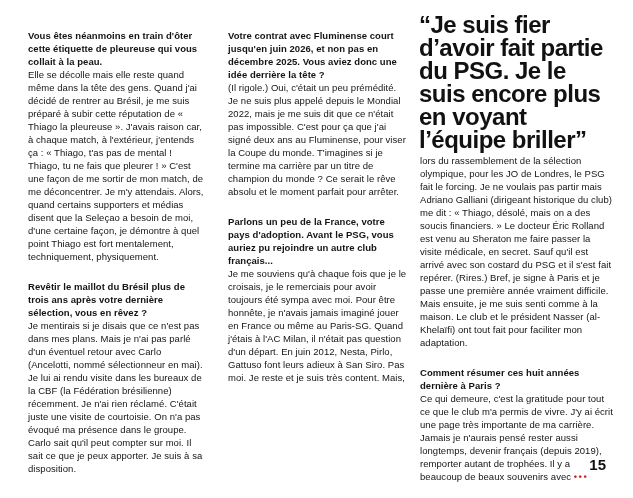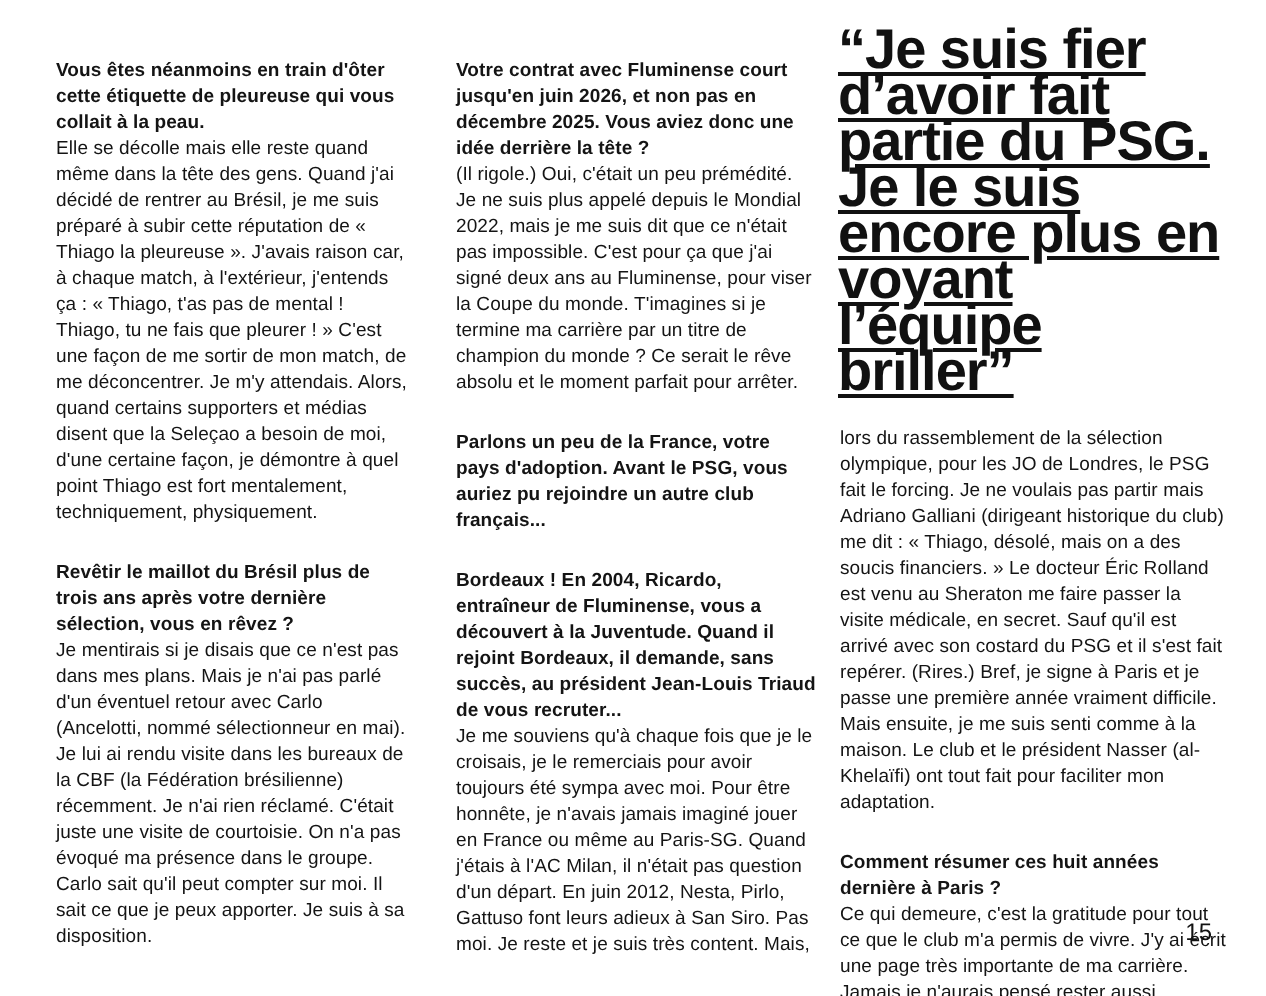--- a/index.html
+++ b/index.html
@@ -33,59 +33,57 @@
     letter-spacing: 0.05px;
     hyphens: auto;
     -webkit-hyphens: auto;
   }
   p.question {
     font-weight: 700;
     margin-top: 17px;
   }
   p:first-child { margin-top: 12px; }
   .pullquote {
-    margin: 0 0 16px -1px;
-    font-size: 28px;
+    margin: 0 0 3px -1px;
+    font-size: 24px;
     line-height: 23px;
     font-weight: 700;
     letter-spacing: -0.5px;
     color: #111111;
-    text-decoration: underline;
   }
   .it { }
   .dots {
     color: #d6212b;
     font-weight: 700;
     letter-spacing: 1.5px;
     font-size: 9.5px;
   }
   .page-number {
     position: absolute;
     right: 27px;
     bottom: 25px;
-    font-size: 12px;
-    font-weight: 400;
+    font-size: 15px;
+    font-weight: 700;
     color: #111111;
   }
 </style>
 </head>
 <body>
 
 <div class="page">
   <div class="col" id="col1">
       <p class="question"><span>Vous êtes néanmoins en train d'ôter cette étiquette de pleureuse qui vous collait à la peau.</span></p>
       <p class="answer"><span>Elle se décolle mais elle reste quand même dans la tête des gens. Quand j'ai décidé de rentrer au Brésil, je me suis préparé à subir cette réputation de « Thiago la pleureuse ». J'avais raison car, à chaque match, à l'extérieur, j'entends ça : « Thiago, t'as pas de mental ! Thiago, tu ne fais que pleurer ! » C'est une façon de me sortir de mon match, de me déconcentrer. Je m'y attendais. Alors, quand certains supporters et médias disent que la Seleçao a besoin de moi, d'une certaine façon, je démontre à quel point Thiago est fort mentalement, techniquement, physiquement.</span></p>
       <p class="question"><span>Revêtir le maillot du Brésil plus de trois ans après votre dernière sélection, vous en rêvez ?</span></p>
       <p class="answer"><span>Je mentirais si je disais que ce n'est pas dans mes plans. Mais je n'ai pas parlé d'un éventuel retour avec Carlo </span><span class="it">(Ancelotti, nommé sélectionneur en mai)</span><span>. Je lui ai rendu visite dans les bureaux de la CBF </span><span class="it">(la Fédération brésilienne)</span><span> récemment. Je n'ai rien réclamé. C'était juste une visite de courtoisie. On n'a pas évoqué ma présence dans le groupe. Carlo sait qu'il peut compter sur moi. Il sait ce que je peux apporter. Je suis à sa disposition.</span></p>
     </div>
   <div class="col" id="col2">
       <p class="question"><span>Votre contrat avec Fluminense court jusqu'en juin 2026, et non pas en décembre 2025. Vous aviez donc une idée derrière la tête ?</span></p>
       <p class="answer"><span class="it">(Il rigole.)</span><span> Oui, c'était un peu prémédité. Je ne suis plus appelé depuis le Mondial 2022, mais je me suis dit que ce n'était pas impossible. C'est pour ça que j'ai signé deux ans au Fluminense, pour viser la Coupe du monde. T'imagines si je termine ma carrière par un titre de champion du monde ? Ce serait le rêve absolu et le moment parfait pour arrêter.</span></p>
       <p class="question"><span>Parlons un peu de la France, votre pays d'adoption. Avant le PSG, vous auriez pu rejoindre un autre club français...</span></p>
-      <p class="question"><span>Bordeaux ! En 2004, Ricardo, entraîneur de Fluminense, vous a découvert à la Juventude. Quand il rejoint Bordeaux, il demande, sans succès, au président Jean-Louis Triaud de vous recruter...</span></p>
       <p class="answer"><span>Je me souviens qu'à chaque fois que je le croisais, je le remerciais pour avoir toujours été sympa avec moi. Pour être honnête, je n'avais jamais imaginé jouer en France ou même au Paris-SG. Quand j'étais à l'AC Milan, il n'était pas question d'un départ. En juin 2012, Nesta, Pirlo, Gattuso font leurs adieux à San Siro. Pas moi. Je reste et je suis très content. Mais,</span></p>
     </div>
   <div class="col" id="col3">
       <div class="pullquote">“Je suis fier d’avoir fait partie du PSG. Je le suis encore plus en voyant l’équipe briller”</div>
       <p class="answer"><span>lors du rassemblement de la sélection olympique, pour les JO de Londres, le PSG fait le forcing. Je ne voulais pas partir mais Adriano Galliani </span><span class="it">(dirigeant historique du club)</span><span> me dit : « Thiago, désolé, mais on a des soucis financiers. » Le docteur Éric Rolland est venu au </span><span class="it">Sheraton</span><span> me faire passer la visite médicale, en secret. Sauf qu'il est arrivé avec son costard du PSG et il s'est fait repérer. </span><span class="it">(Rires.)</span><span> Bref, je signe à Paris et je passe une première année vraiment difficile. Mais ensuite, je me suis senti comme à la maison. Le club et le président Nasser </span><span class="it">(al-Khelaïfi)</span><span> ont tout fait pour faciliter mon adaptation.</span></p>
       <p class="question"><span>Comment résumer ces huit années dernière à Paris ?</span></p>
       <p class="answer"><span>Ce qui demeure, c'est la gratitude pour tout ce que le club m'a permis de vivre. J'y ai écrit une page très importante de ma carrière. Jamais je n'aurais pensé rester aussi longtemps, devenir français </span><span class="it">(depuis 2019)</span><span>, remporter autant de trophées. Il y a beaucoup de beaux souvenirs avec </span><span class="dots">•••</span></p>
     </div>
   <div class="page-number">15</div>
 </div>

